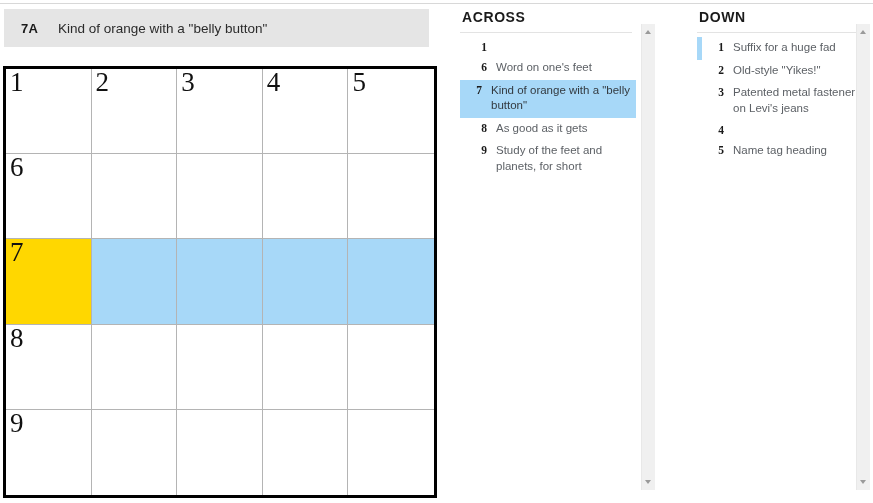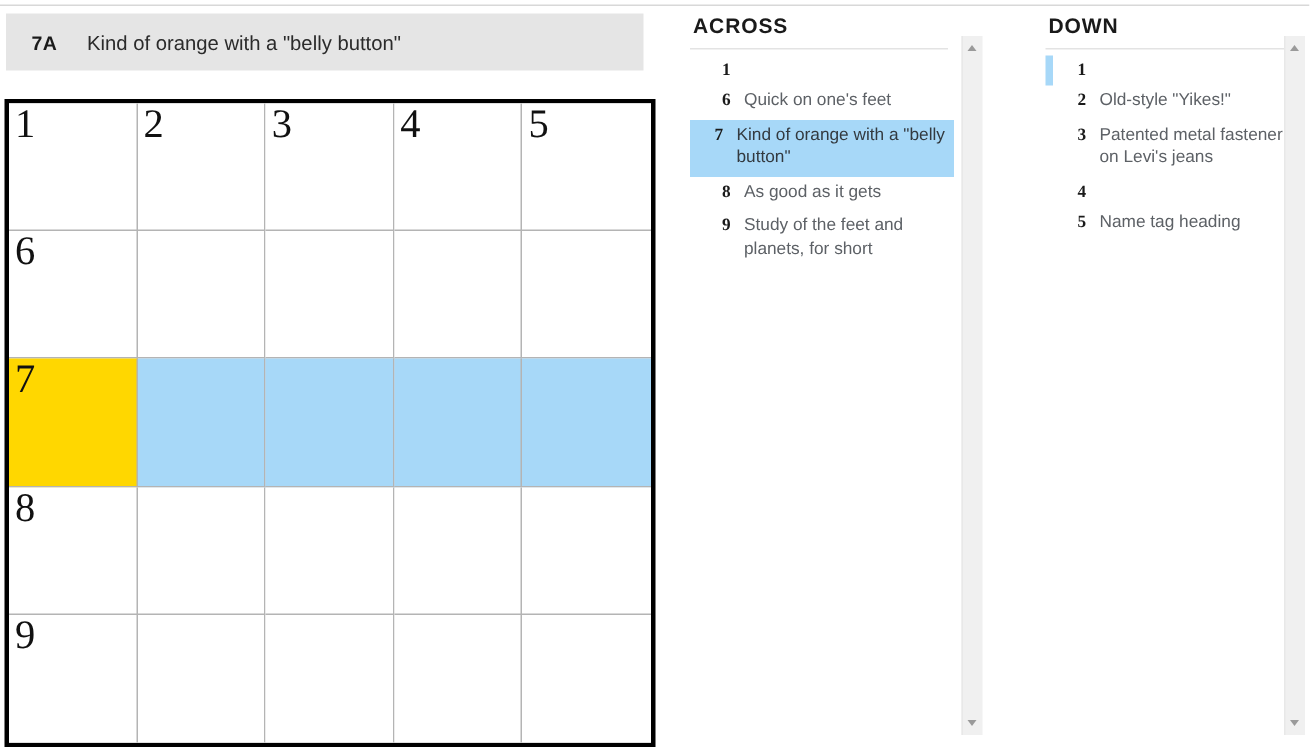--- a/index.html
+++ b/index.html
@@ -258,21 +258,21 @@
   <div class="clue-col" id="across-col">
     <div class="clue-head">ACROSS</div>
     <div class="clue-head-rule"></div>
     <div class="clue-list-wrap">
       <ul class="clue-list" id="across-list">
           <li class="clue-item plain">
             <span class="clue-num">1</span>
           </li>
           <li class="clue-item plain">
             <span class="clue-num">6</span>
-            <span class="clue-text">Quick on one's feet</span>
+            <span class="clue-text">Word on one's feet</span>
           </li>
           <li class="clue-item selected">
             <span class="clue-num">7</span>
             <span class="clue-text">Kind of orange with a "belly button"</span>
           </li>
           <li class="clue-item plain">
             <span class="clue-num">8</span>
             <span class="clue-text">As good as it gets</span>
           </li>
           <li class="clue-item plain">
@@ -292,20 +292,21 @@
     </div>
   </div>
 
   <div class="clue-col" id="down-col">
     <div class="clue-head">DOWN</div>
     <div class="clue-head-rule"></div>
     <div class="clue-list-wrap">
       <ul class="clue-list" id="down-list">
           <li class="clue-item marked">
             <span class="clue-num">1</span>
+            <span class="clue-text">Suffix for a huge fad</span>
           </li>
           <li class="clue-item plain">
             <span class="clue-num">2</span>
             <span class="clue-text">Old-style "Yikes!"</span>
           </li>
           <li class="clue-item plain">
             <span class="clue-num">3</span>
             <span class="clue-text">Patented metal fastener on Levi's jeans</span>
           </li>
           <li class="clue-item plain">

